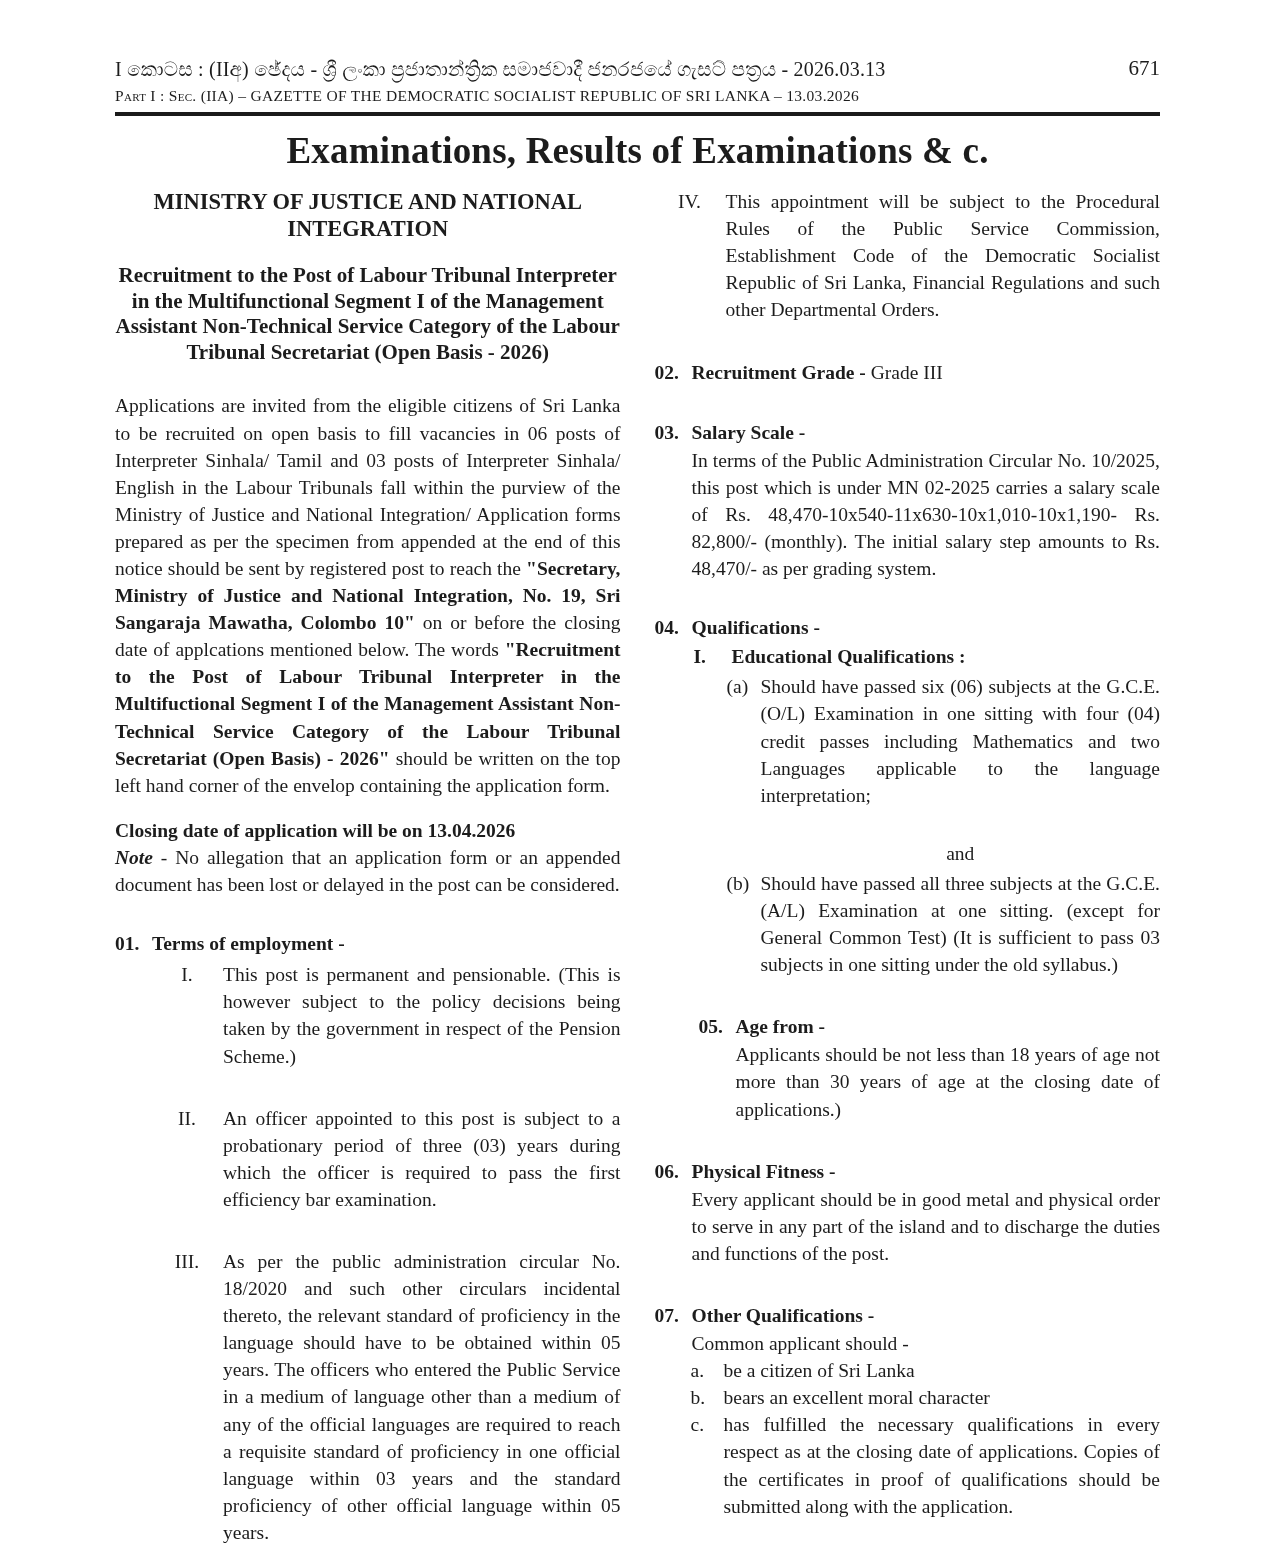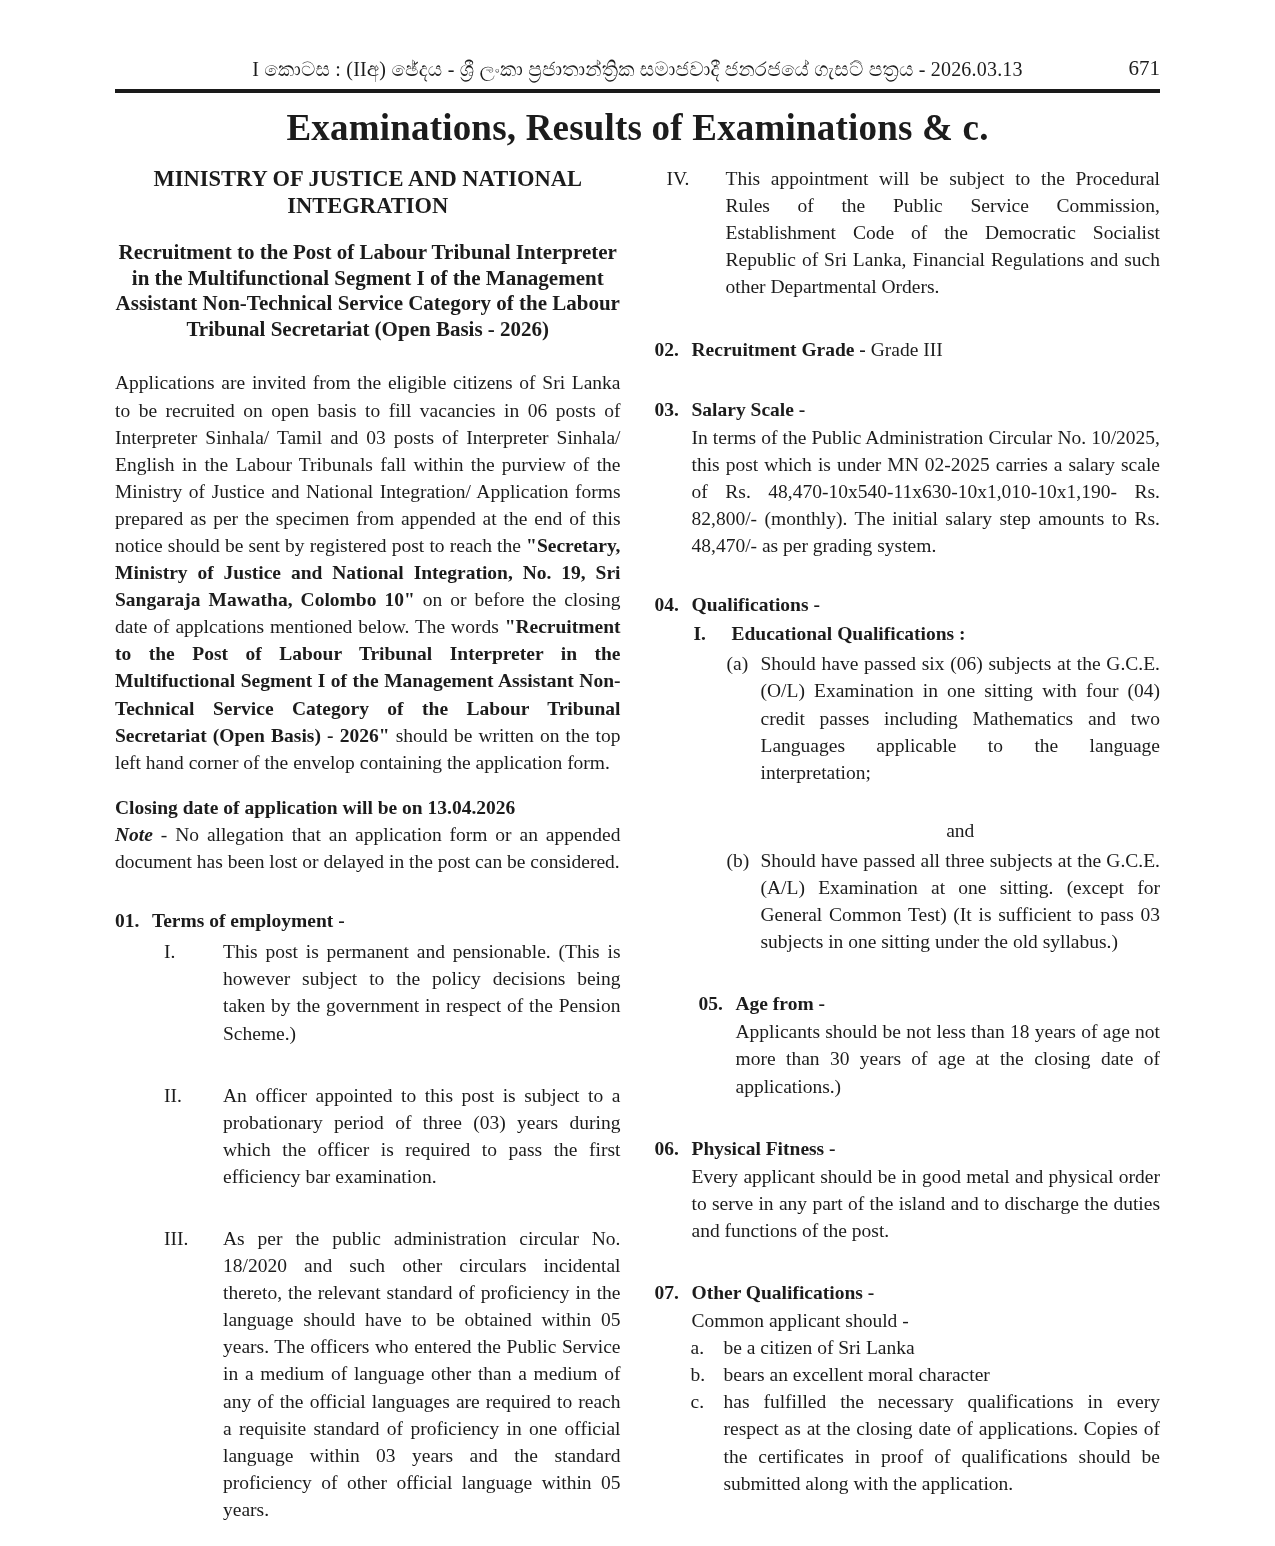--- a/index.html
+++ b/index.html
@@ -7,21 +7,21 @@
   .page {
     width: 1275px; height: 1546px;
     background: #ffffff;
     color: #1c1c1c;
     font-family: "Liberation Serif", serif;
     padding: 56px 115px 0 115px;
     overflow: hidden;
     position: relative;
   }
   
-  .hdr { position: relative; text-align: center; }
+  .hdr { position: relative; text-align: left; }
   .hdr-sinhala { font-size: 20px; line-height: 1.3; letter-spacing: .2px; }
   .hdr-pageno {
     position: absolute; right: 0; top: 0;
     font-size: 21px;
   }
   .hdr-english {
     margin-top: 5px;
     font-size: 15.5px;
     font-variant: small-caps;
     letter-spacing: .3px;
@@ -54,21 +54,21 @@
   .para { margin-top: 27px; }
   .closing { margin-top: 18px; font-weight: bold; }
   .note-label { font-weight: bold; font-style: italic; }
   
   .sec { margin-top: 32px; position: relative; padding-left: 37px; }
   .sec-num { position: absolute; left: 0; top: 0; font-weight: bold; }
   .sec-title { font-weight: bold; }
   
   .ritem { position: relative; padding-left: 71px; margin-top: 8px; }
   .ritem + .ritem { margin-top: 35px; }
-  .ritem-marker { position: absolute; left: 12px; top: 0; width: 62px; text-align: left; }
+  .ritem-marker { position: absolute; left: 4px; top: 0; width: 62px; text-align: center; }
   .ritem-first { margin-top: 0; }
   
   .sec-body { margin-top: 1px; }
   
   .edu-head { position: relative; padding-left: 77px; margin-top: 2px; font-weight: bold; }
   .edu-marker { position: absolute; left: 39px; top: 0; font-weight: bold; }
   .qitem { position: relative; padding-left: 106px; margin-top: 3px; }
   .qitem-marker { position: absolute; left: 72px; top: 0; }
   .conjunction { margin-top: 31px; text-align: center; padding-left: 106px; }
   
@@ -77,20 +77,21 @@
   .sec07-intro { margin-top: 1px; }
 </style>
 </head>
 <body>
 
 <div class="page">
 
   <div class="hdr">
     <div class="hdr-sinhala">I කොටස : (IIඅ) ඡේදය - ශ්‍රී ලංකා ප්‍රජාතාන්ත්‍රික සමාජවාදී ජනරජයේ ගැසට් පත්‍රය - 2026.03.13</div>
     <div class="hdr-pageno">671</div>
+    <div class="hdr-english">Part I : Sec. (IIA) – GAZETTE OF THE DEMOCRATIC SOCIALIST REPUBLIC OF SRI LANKA – 13.03.2026</div>
   </div>
 
   <div class="rule"></div>
 
   <div class="doc-title">Examinations, Results of Examinations &amp; c.</div>
 
   <div class="columns">
 
     <div class="col">
 

